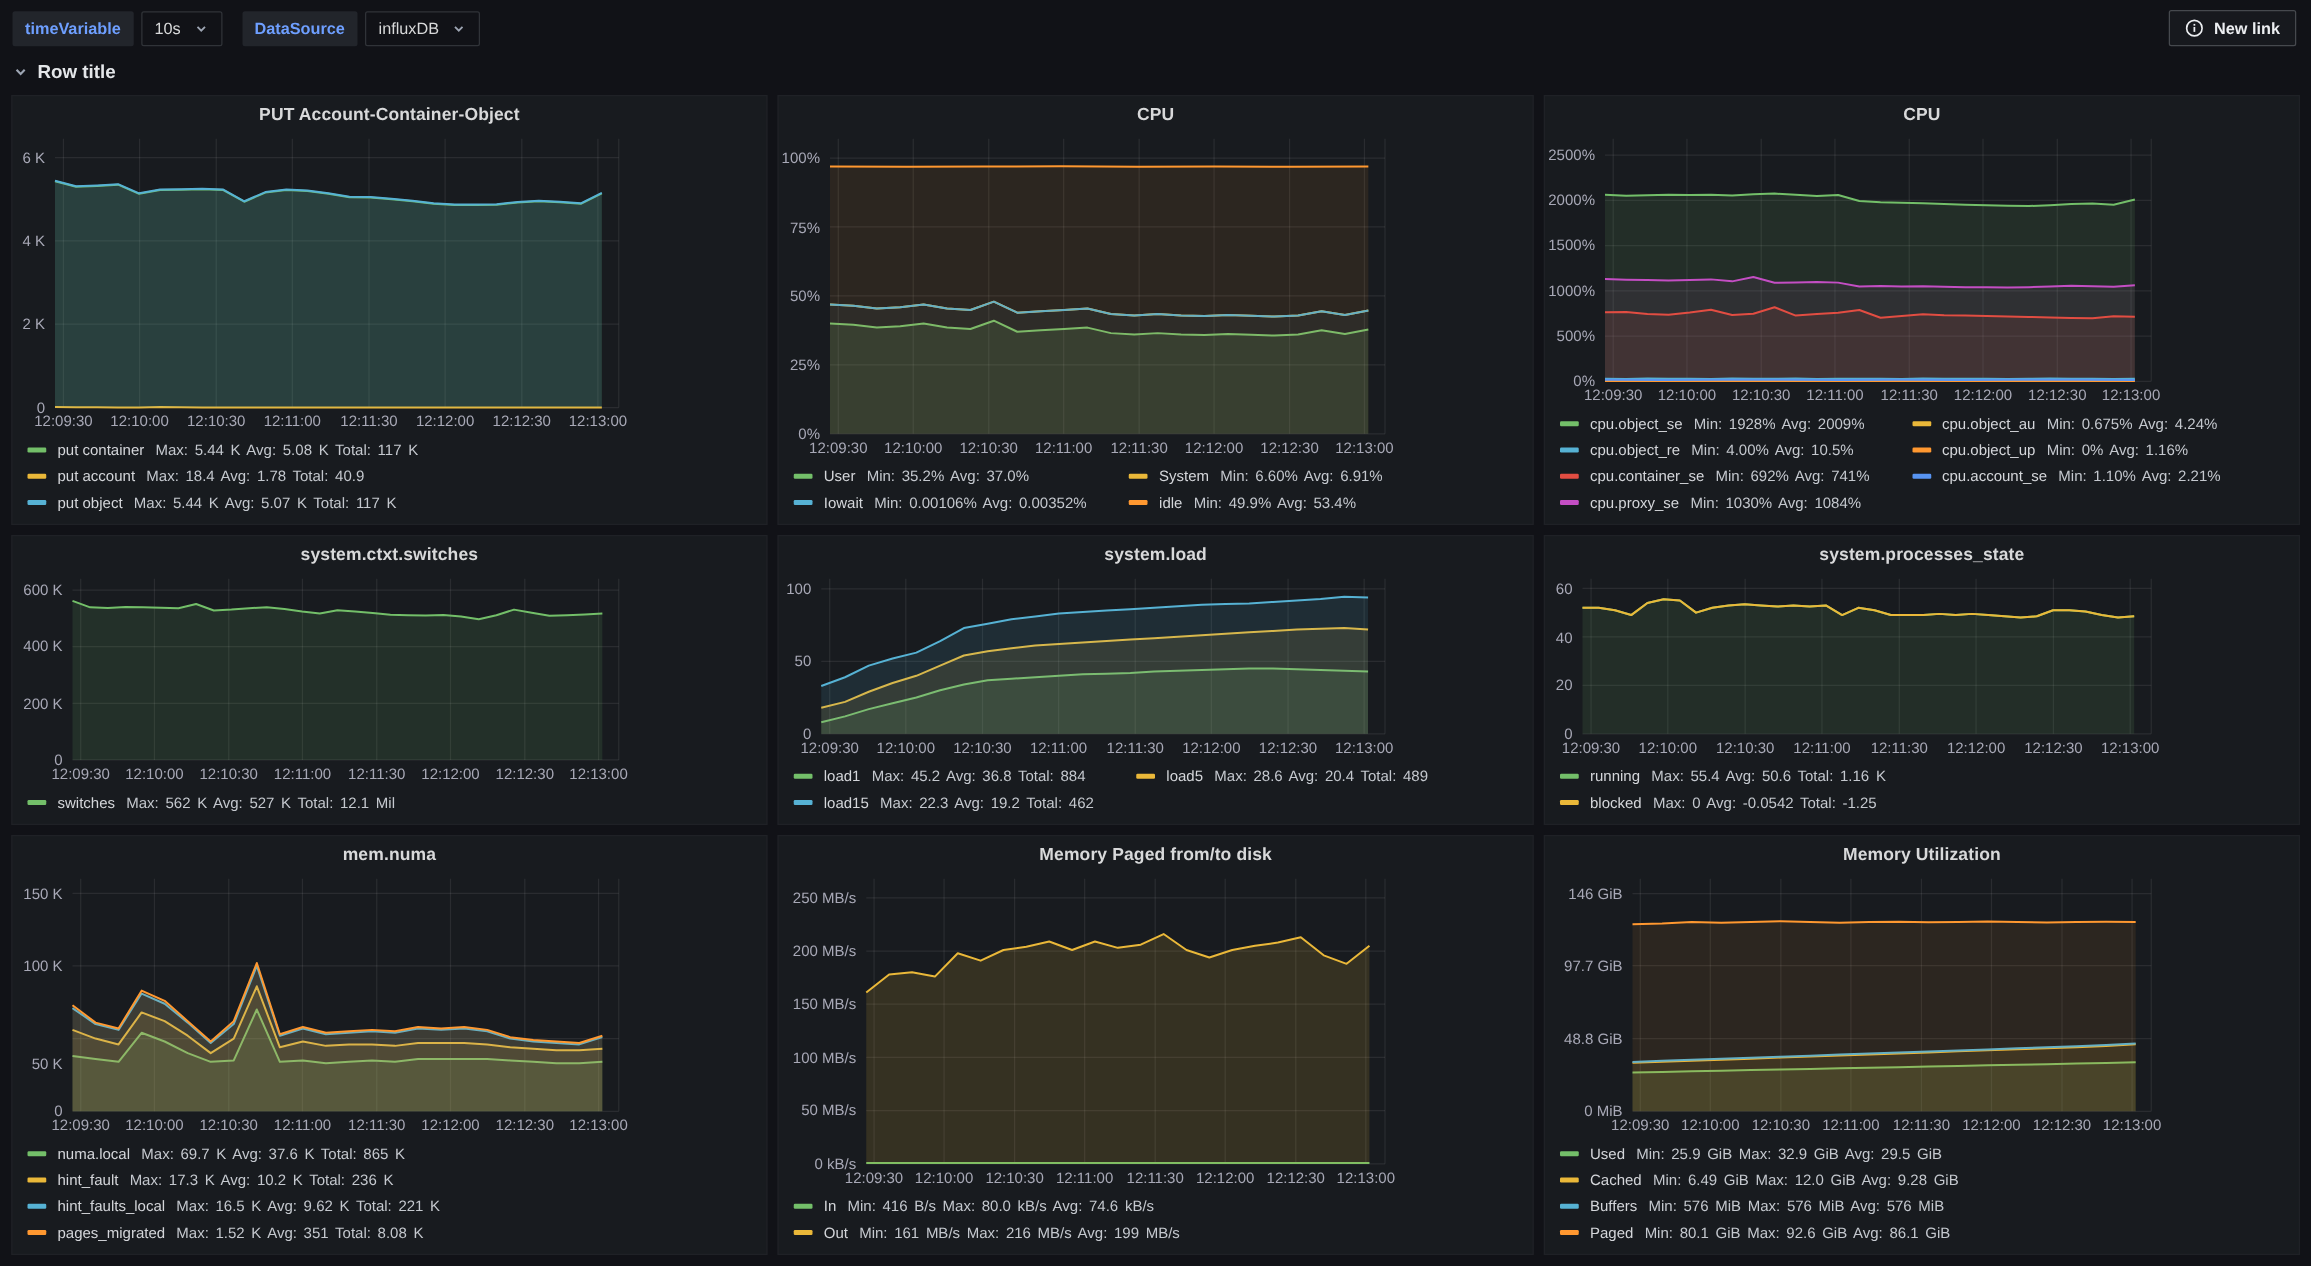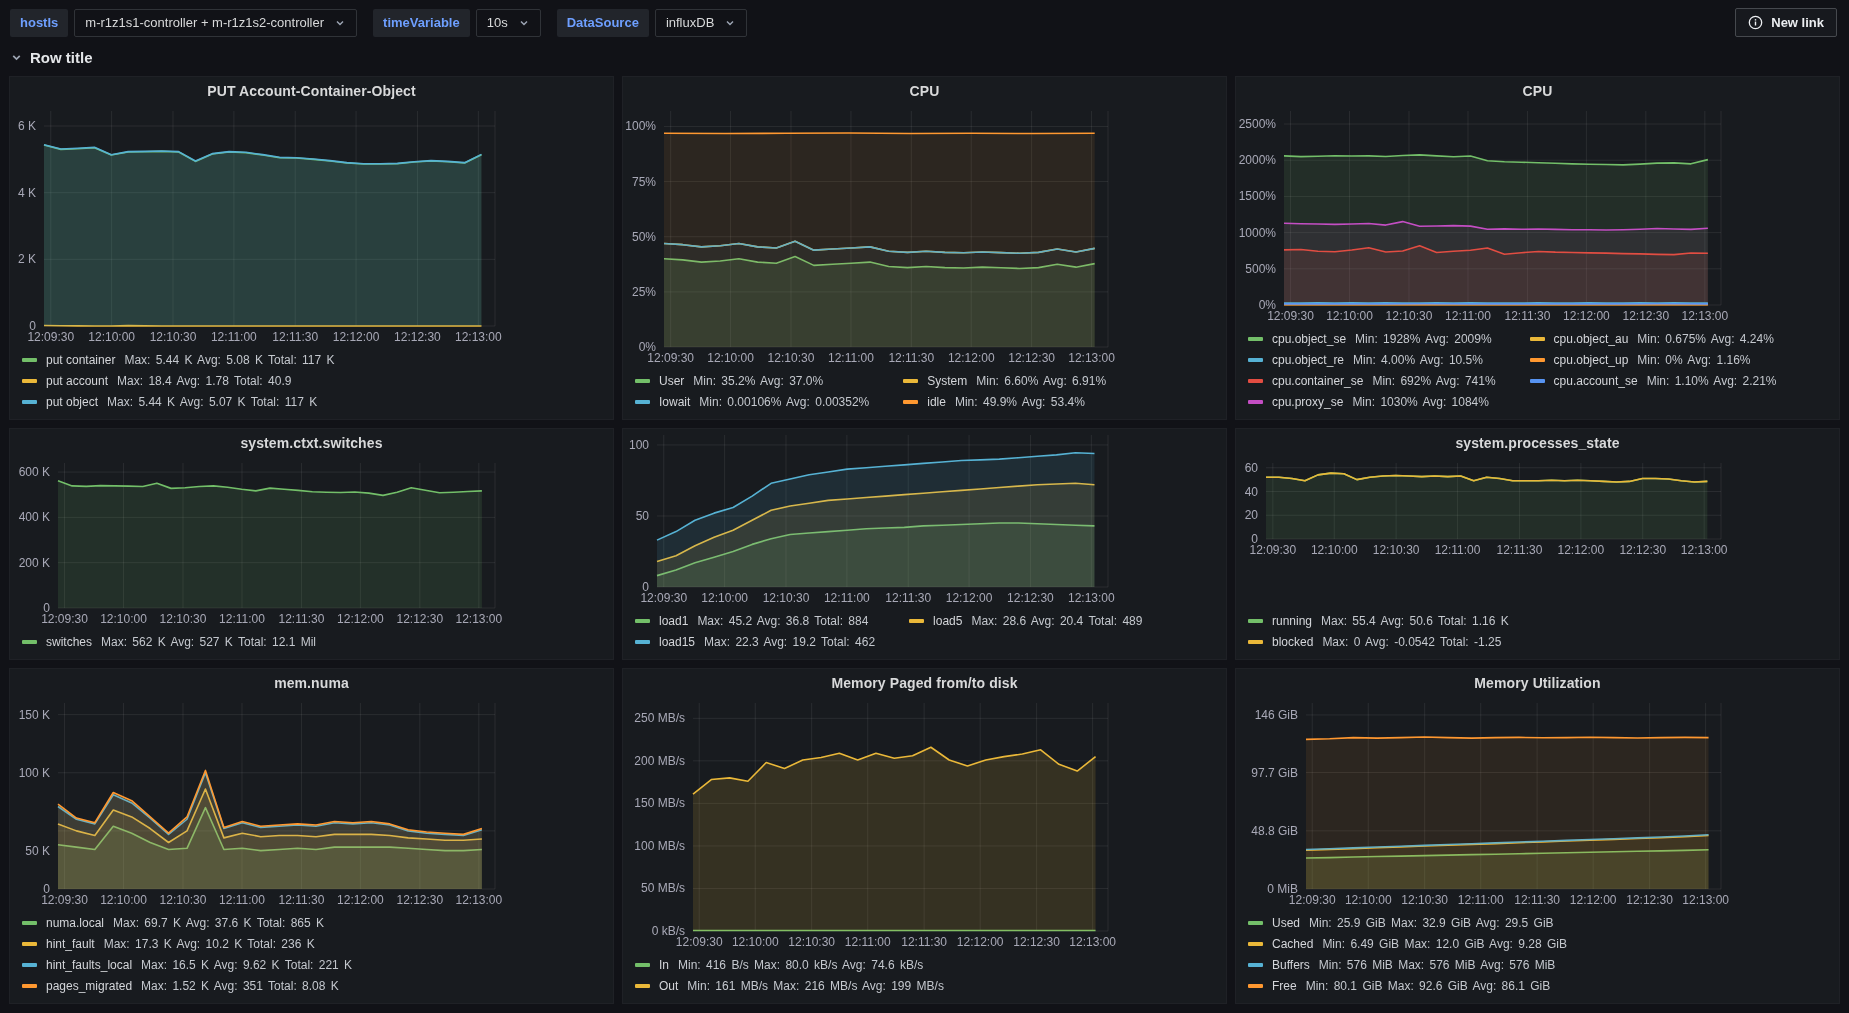--- a/index.html
+++ b/index.html
@@ -64,29 +64,20 @@
   }
   .legend li { display:flex; align-items:center; gap:9px; white-space:nowrap; color:#ccccdc; cursor:pointer; }
   .mark { width:15px; height:4px; border-radius:1px; display:inline-block; flex:none; }
   .sname { color:#d4d6da; }
   .sstats { color:#c4c8ce; word-spacing:2px; }
 </style>
 </head>
 <body>
 
 <div class="topbar">
-  <div class="vargroup">
-    <span class="varlabel">hostIs</span>
-    <button class="varvalue">
-      <span>m-r1z1s1-controller + m-r1z1s2-controller</span>
-      <svg width="12" height="12" viewBox="0 0 12 12">
-          <path d="M3 4.5 L6 7.5 L9 4.5" fill="none" stroke="currentColor" stroke-width="1.5"></path>
-        </svg>
-    </button>
-  </div>
   <div class="vargroup">
     <span class="varlabel">timeVariable</span>
     <button class="varvalue">
       <span>10s</span>
       <svg width="12" height="12" viewBox="0 0 12 12">
           <path d="M3 4.5 L6 7.5 L9 4.5" fill="none" stroke="currentColor" stroke-width="1.5"></path>
         </svg>
     </button>
   </div>
   <div class="vargroup">
@@ -388,20 +379,23 @@
     <ul class="legend" style="grid-template-columns: repeat(1, max-content);">
         <li>
           <span class="mark" style="background: rgb(115, 191, 105);"></span>
           <span class="sname">switches</span>
           <span class="sstats">Max: 562 K Avg: 527 K Total: 12.1 Mil</span>
         </li>
       </ul>
   </article>
 
   <article class="panel">
+    <header>
+        <h2>system.load</h2>
+      </header>
     <div class="chart">
         <div class="ylabels" style="width: 26px;">
           <span style="top: 100%;">0</span>
           <span style="top: 53.271%;">50</span>
           <span style="top: 6.54206%;">100</span>
         </div>
         <div class="plot" style="left: 34px;">
           <svg viewBox="0 0 1000 1000" preserveAspectRatio="none">
             <line x1="0" y1="1000" x2="1000" y2="1000" class="grid-line"></line>
             <line x1="0" y1="532.7102803738318" x2="1000" y2="532.7102803738318" class="grid-line"></line>
@@ -488,21 +482,21 @@
     <div class="xaxis" style="margin-left: 30px;">
         <span style="left: 1.5%;">12:09:30</span>
         <span style="left: 15%;">12:10:00</span>
         <span style="left: 28.6%;">12:10:30</span>
         <span style="left: 42.1%;">12:11:00</span>
         <span style="left: 55.7%;">12:11:30</span>
         <span style="left: 69.2%;">12:12:00</span>
         <span style="left: 82.8%;">12:12:30</span>
         <span style="left: 96.3%;">12:13:00</span>
       </div>
-    <ul class="legend" style="grid-template-columns: repeat(1, max-content); margin-top: 48px;">
+    <ul class="legend" style="grid-template-columns: repeat(1, max-content);">
         <li>
           <span class="mark" style="background: rgb(115, 191, 105);"></span>
           <span class="sname">running</span>
           <span class="sstats">Max: 55.4 Avg: 50.6 Total: 1.16 K</span>
         </li>
         <li>
           <span class="mark" style="background: rgb(234, 184, 57);"></span>
           <span class="sname">blocked</span>
           <span class="sstats">Max: 0 Avg: -0.0542 Total: -1.25</span>
         </li>
@@ -697,19 +691,19 @@
           <span class="sname">Cached</span>
           <span class="sstats">Min: 6.49 GiB Max: 12.0 GiB Avg: 9.28 GiB</span>
         </li>
         <li>
           <span class="mark" style="background: rgb(86, 178, 212);"></span>
           <span class="sname">Buffers</span>
           <span class="sstats">Min: 576 MiB Max: 576 MiB Avg: 576 MiB</span>
         </li>
         <li>
           <span class="mark" style="background: rgb(255, 152, 48);"></span>
-          <span class="sname">Free</span>
+          <span class="sname">Paged</span>
           <span class="sstats">Min: 80.1 GiB Max: 92.6 GiB Avg: 86.1 GiB</span>
         </li>
       </ul>
   </article>
 
 </section>
 
 </body></html>

